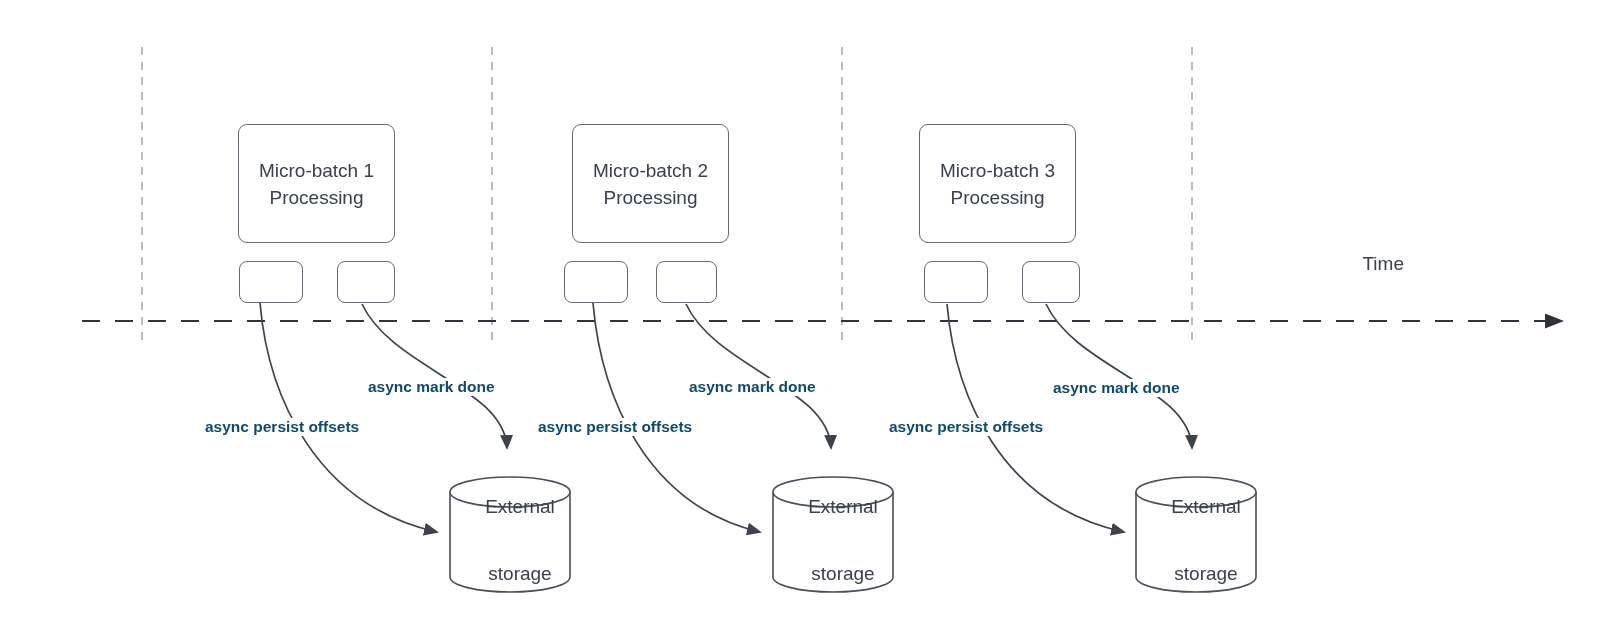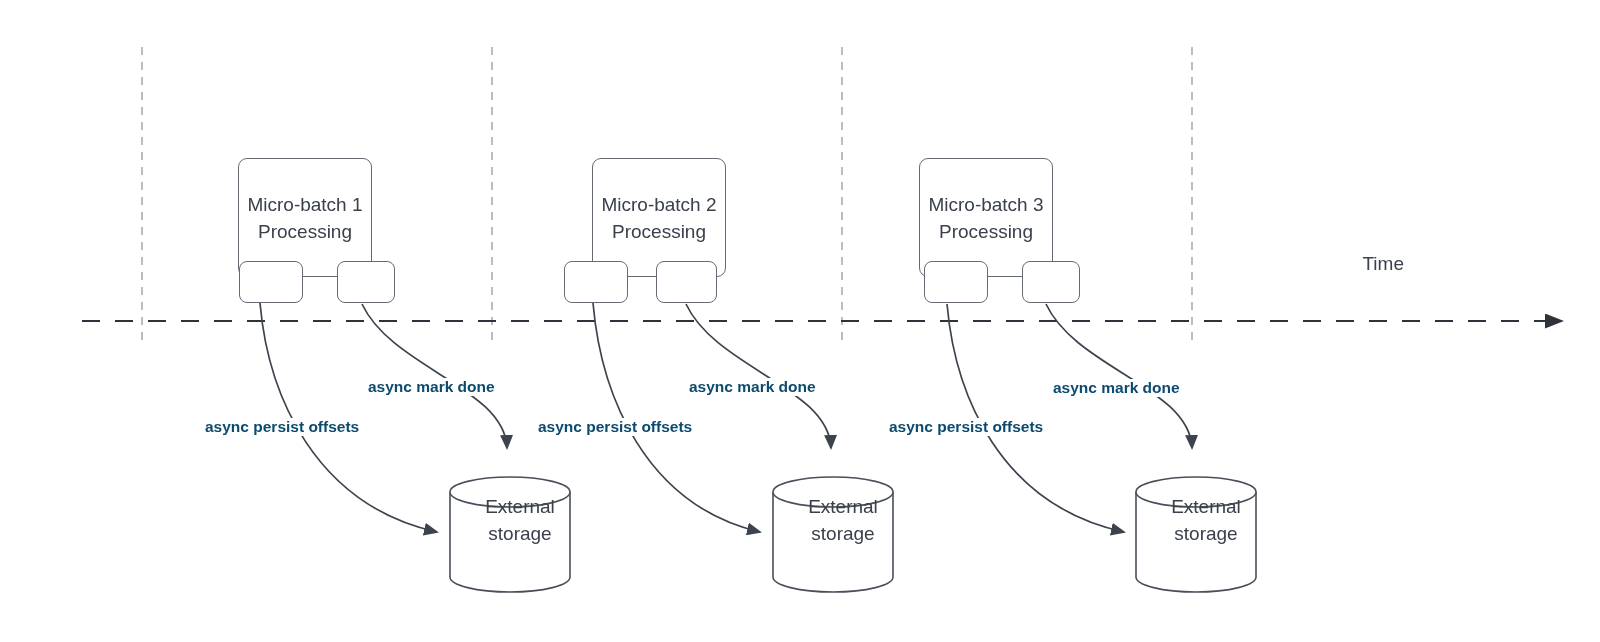--- a/index.html
+++ b/index.html
@@ -17,40 +17,40 @@
     box-sizing: border-box;
     background: #ffffff;
     border: 1.6px solid #666b73;
     border-radius: 9px;
     display: flex; flex-direction: column;
     align-items: center; justify-content: center;
     color: #3a414c;
     font-size: 19px; line-height: 27px;
     text-align: center;
   }
-  .main-box { width: 134px; height: 119px; top: 124px; margin-top: 34px; }
+  .main-box { width: 157px; height: 119px; top: 124px; }
   .mini-box { width: 64px; height: 42px; top: 261px; border-radius: 8px; }
   .mini-box.b { width: 58px; }
 
   .flow-label {
     position: absolute;
     background: #ffffff;
     padding: 0 2px;
     font-size: 15.5px;
     font-weight: 700;
     color: #0c4a6e;
     white-space: nowrap;
   }
 
   .storage-label {
     position: absolute;
     width: 140px; top: 477px; height: 110px;
     box-sizing: border-box; padding-top: 16px;
     display: flex; flex-direction: column;
-    align-items: center; justify-content: flex-start;
+    align-items: center; justify-content: space-between;
     color: #3a414c; font-size: 19px; line-height: 27px;
     text-align: center;
   }
 
   .time-label {
     position: absolute;
     left: 1328px; top: 253px; width: 76px;
     text-align: right;
     color: #3a414c; font-size: 19px;
   }
@@ -116,21 +116,21 @@
   </div>
   <div class="node-box mini-box a" style="left:239px;"></div>
   <div class="node-box mini-box b" style="left:337px;"></div>
   <div class="flow-label" style="left:203px; top:418px;">async persist offsets</div>
   <div class="flow-label" style="left:366px; top:378px;">async mark done</div>
   <div class="storage-label" style="left:450px;">
     <span>External</span>
     <span>storage</span>
   </div>
 
-  <div class="node-box main-box" style="left:592px;">
+  <div class="node-box main-box" style="left:572px;">
     <span>Micro-batch 2</span>
     <span>Processing</span>
   </div>
   <div class="node-box mini-box a" style="left:564px;"></div>
   <div class="node-box mini-box b" style="left:656px; width:61px;"></div>
   <div class="flow-label" style="left:536px; top:418px;">async persist offsets</div>
   <div class="flow-label" style="left:687px; top:378px;">async mark done</div>
   <div class="storage-label" style="left:773px;">
     <span>External</span>
     <span>storage</span>

